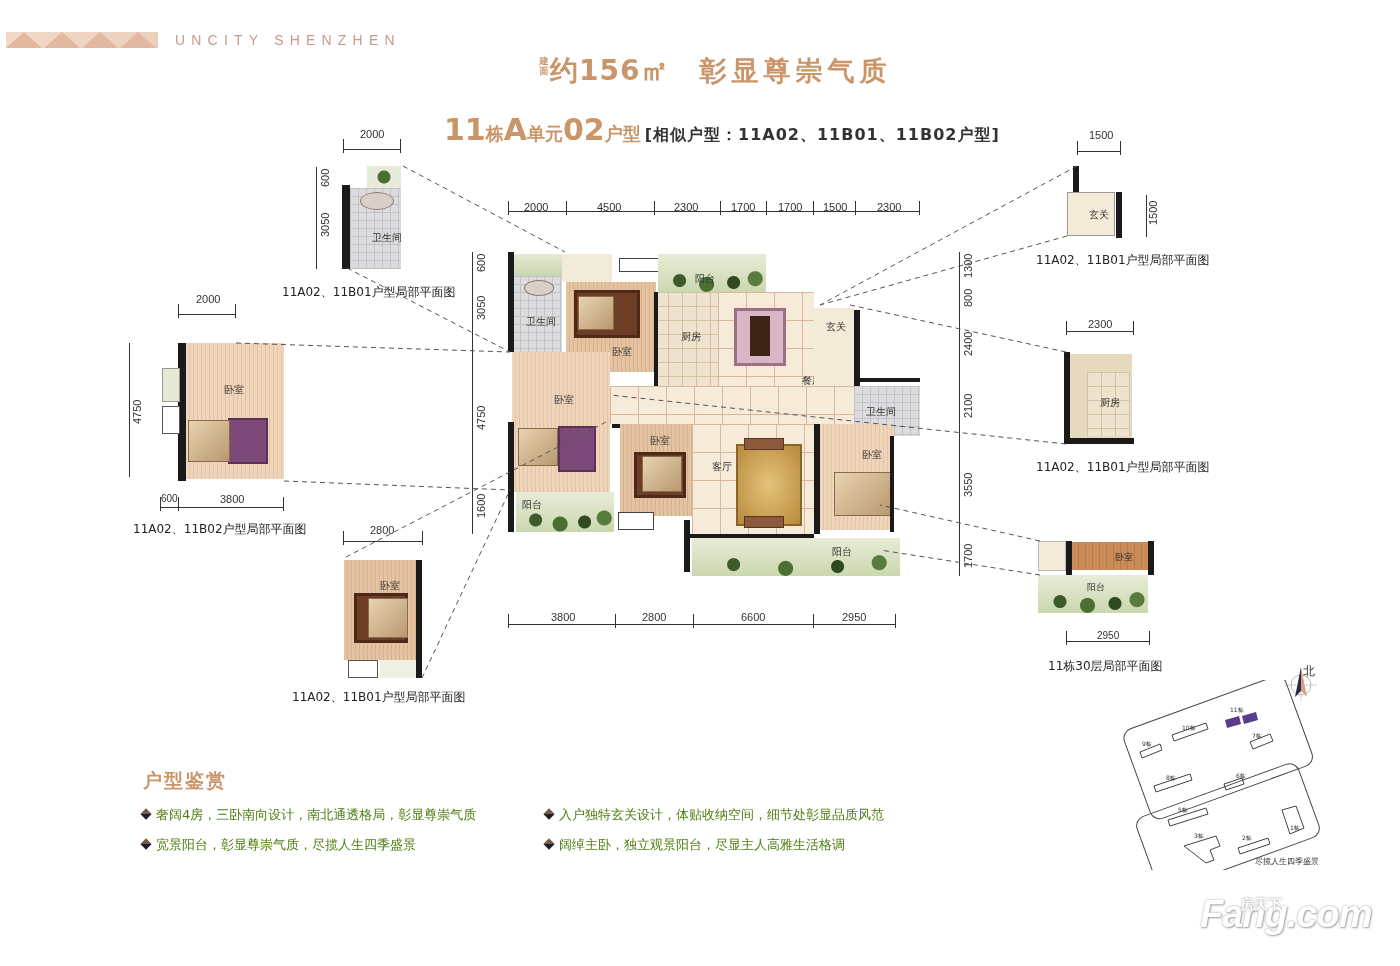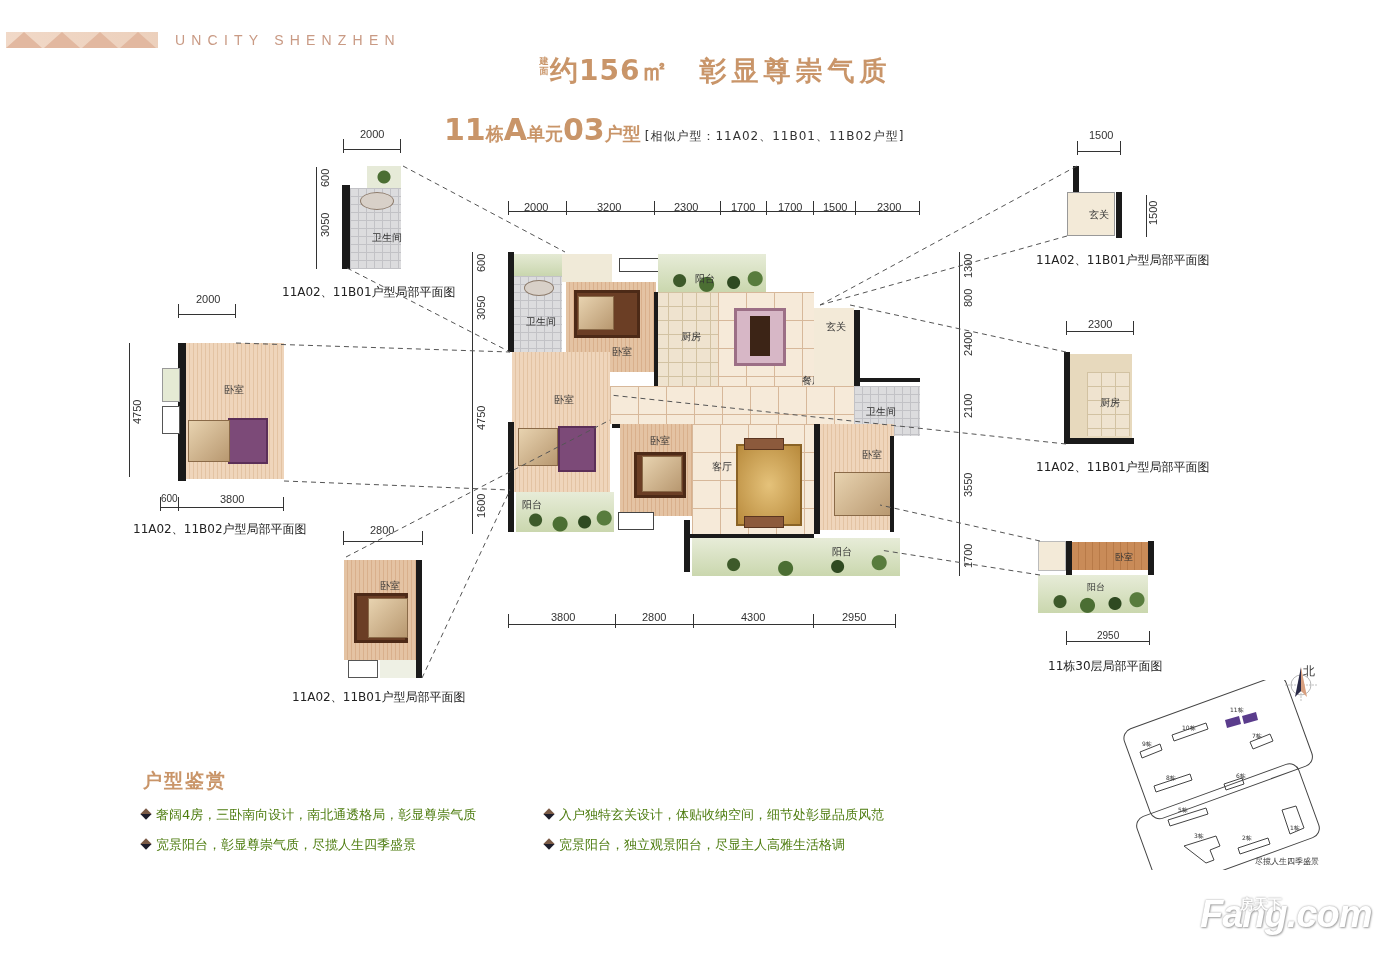--- a/index.html
+++ b/index.html
@@ -15,21 +15,21 @@
   .brand-name { left: 175px; top: 32px; font-family: "Liberation Sans", sans-serif; font-size: 14px; letter-spacing: 6.2px; color: #c99a84; }
 
   .area-line { left: 538px; top: 52px; font-family: "DejaVu Sans", sans-serif; color: #c99569; font-weight: bold; }
   .area-small { display: inline-block; font-size: 9px; line-height: 10px; width: 12px; vertical-align: 6px; text-align: center; }
   .area-main { font-size: 28px; letter-spacing: 1px; }
   .area-rooms { font-size: 27px; letter-spacing: 5px; margin-left: 30px; }
 
   .unit-line { left: 444px; top: 112px; color: #c99569; font-weight: bold; white-space: nowrap; }
   .u-big { font-size: 30px; }
   .u-small { font-size: 18px; }
-  .u-similar { font-size: 12px; color: #333; font-weight: normal; letter-spacing: 1px; margin-left: 4px; }
+  .u-similar { font-size: 16px; color: #333; font-weight: bold; letter-spacing: 1px; margin-left: 4px; }
 
   
   .dim-h { position: absolute; height: 12px; border-bottom: 1px solid #333; }
   .dim-h .seg { position: absolute; bottom: -4px; width: 1px; height: 14px; background: #333; }
   .dim-label { position: absolute; font-family: "Liberation Sans", sans-serif; font-size: 11px; color: #333; white-space: nowrap; }
   .dim-v { position: absolute; width: 12px; border-right: 1px solid #333; }
   .vlabel { position: absolute; transform: rotate(-90deg); transform-origin: left top; font-family: "Liberation Sans", sans-serif; font-size: 11px; color: #333; white-space: nowrap; }
 
   
   .plan { left: 508px; top: 250px; width: 412px; height: 328px; }
@@ -79,54 +79,54 @@
     <polygon points="114,16 132,0 150,16" fill="#e2b8a0"></polygon>
   </svg>
 </div>
 <div class="abs brand-name">UNCITY SHENZHEN</div>
 
 <div class="abs area-line">
   <span class="area-small"><span>建</span><br><span>面</span></span><span class="area-main">约156㎡</span><span class="area-rooms">彰显尊崇气质</span>
 </div>
 
 <div class="abs unit-line">
-  <span class="u-big">11</span><span class="u-small">栋</span><span class="u-big">A</span><span class="u-small">单元</span><span class="u-big">03</span><span class="u-small">户型</span><span class="u-similar">[相似户型：11A02、11B01、11B02户型]</span>
+  <span class="u-big">11</span><span class="u-small">栋</span><span class="u-big">A</span><span class="u-small">单元</span><span class="u-big">02</span><span class="u-small">户型</span><span class="u-similar">[相似户型：11A02、11B01、11B02户型]</span>
 </div>
 
 <div>
   <div class="dim-h" style="left:508px; top:200px; width:412px;">
     <div class="seg" style="left:0"></div>
       <div class="seg" style="left:58px"></div>
       <div class="seg" style="left:146px"></div>
       <div class="seg" style="left:212px"></div>
       <div class="seg" style="left:258px"></div>
       <div class="seg" style="left:305px"></div>
       <div class="seg" style="left:347px"></div>
       <div class="seg" style="left:411px"></div>
   </div>
   <span class="dim-label" style="left:524px; top:201px;">2000</span>
-  <span class="dim-label" style="left:597px; top:201px;">3200</span>
+  <span class="dim-label" style="left:597px; top:201px;">4500</span>
   <span class="dim-label" style="left:674px; top:201px;">2300</span>
   <span class="dim-label" style="left:731px; top:201px;">1700</span>
   <span class="dim-label" style="left:778px; top:201px;">1700</span>
   <span class="dim-label" style="left:823px; top:201px;">1500</span>
   <span class="dim-label" style="left:877px; top:201px;">2300</span>
 </div>
 
 <div>
   <div class="dim-h" style="left:508px; top:613px; width:388px;">
     <div class="seg" style="left:0"></div>
       <div class="seg" style="left:107px"></div>
       <div class="seg" style="left:185px"></div>
       <div class="seg" style="left:305px"></div>
       <div class="seg" style="left:387px"></div>
   </div>
   <span class="dim-label" style="left:551px; top:611px;">3800</span>
   <span class="dim-label" style="left:642px; top:611px;">2800</span>
-  <span class="dim-label" style="left:741px; top:611px;">4300</span>
+  <span class="dim-label" style="left:741px; top:611px;">6600</span>
   <span class="dim-label" style="left:842px; top:611px;">2950</span>
 </div>
 
 <div>
   <div class="dim-v" style="left:461px; top:252px; height:282px;"></div>
   <span class="vlabel" style="left:475px; top:272px;">600</span>
   <span class="vlabel" style="left:475px; top:320px;">3050</span>
   <span class="vlabel" style="left:475px; top:430px;">4750</span>
   <span class="vlabel" style="left:475px; top:518px;">1600</span>
 </div>
@@ -339,21 +339,21 @@
     <line x1="1066" y1="444" x2="610" y2="395"></line>
     <line x1="1040" y1="541" x2="880" y2="505"></line>
     <line x1="1040" y1="575" x2="880" y2="550"></line>
   </g>
 </svg>
 
 <div class="abs feat-title">户型鉴赏</div>
 <div class="feat" style="left:142px; top:806px;"><span class="bullet"></span><span>奢阔4房，三卧南向设计，南北通透格局，彰显尊崇气质</span></div>
 <div class="feat" style="left:142px; top:836px;"><span class="bullet"></span><span>宽景阳台，彰显尊崇气质，尽揽人生四季盛景</span></div>
 <div class="feat" style="left:545px; top:806px;"><span class="bullet"></span><span>入户独特玄关设计，体贴收纳空间，细节处彰显品质风范</span></div>
-<div class="feat" style="left:545px; top:836px;"><span class="bullet"></span><span>宽景阳台，独立观景阳台，尽显主人高雅生活格调</span></div>
+<div class="feat" style="left:545px; top:836px;"><span class="bullet"></span><span>阔绰主卧，独立观景阳台，尽显主人高雅生活格调</span></div>
 
 <svg class="abs site" viewBox="0 0 220 190">
   <g fill="none" stroke="#444" stroke-width="1">
     <rect x="12" y="20" width="172" height="95" rx="10" transform="rotate(-20 98 67)"></rect>
     <rect x="22" y="108" width="172" height="78" rx="10" transform="rotate(-20 108 147)"></rect>
     <path d="M20 72 l20 -8 l2 6 l-20 8 z"></path>
     <path d="M52 55 l34 -12 l2 6 l-34 12 z"></path>
     <path d="M130 62 l20 -8 l3 7 l-20 8 z"></path>
     <path d="M34 106 l36 -12 l2 6 l-36 12 z"></path>
     <path d="M104 104 l18 -6 l2 6 l-18 6 z"></path>

